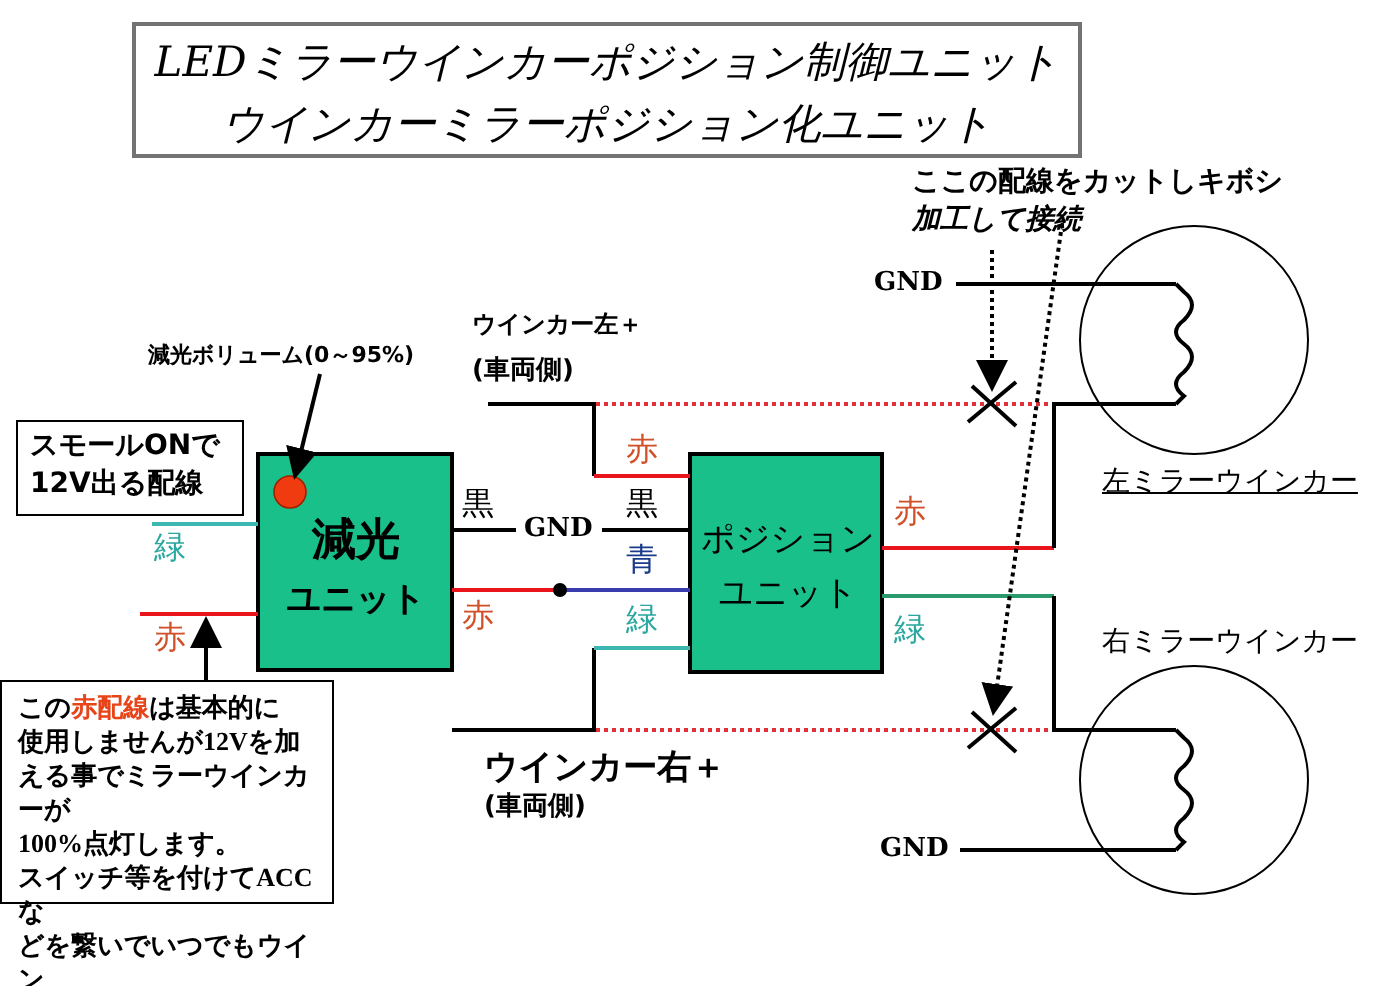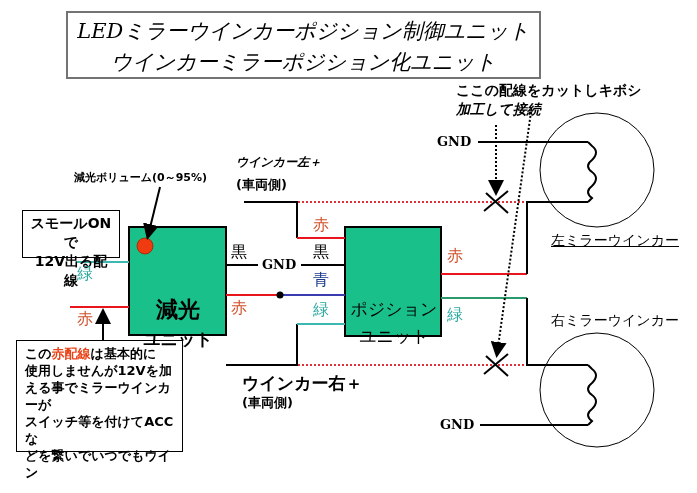--- a/index.html
+++ b/index.html
@@ -6,26 +6,26 @@
   body { width: 697px; height: 493px; position: relative; overflow: hidden;
          font-family: "DejaVu Sans", sans-serif; color: #000; }
   .abs { position: absolute; white-space: nowrap; }
   #title-box { position: absolute; left: 66px; top: 11px; width: 475px; height: 68px;
                border: 2px solid #737373; box-sizing: border-box; background: #fff; }
   .title-line { position: absolute; left: 0; width: 100%; text-align: center;
                 font-family: "DejaVu Serif", serif; font-style: italic; font-size: 21px; }
   #title-1 { top: 4px; }
   #title-2 { top: 35px; }
   .note-box { position: absolute; border: 1.5px solid #000; background: #fff; box-sizing: border-box; }
-  #small-note { left: 22px; top: 210px; width: 98px; height: 48px; padding: 3px 6px;
-                font-size: 14px; font-weight: bold; line-height: 19px; text-align: center; }
-  #red-note { left: 16px; top: 340px; width: 167px; height: 112px; padding: 4px 8px;
-              font-size: 13px; font-weight: bold; line-height: 17px; }
+  #small-note { left: 8px; top: 210px; width: 114px; height: 48px; padding: 3px 6px;
+                font-size: 14px; font-weight: bold; line-height: 19px; }
+  #red-note { left: 0; top: 340px; width: 167px; height: 112px; padding: 4px 8px;
+              font-size: 13px; font-weight: bold; line-height: 17px; font-family: Liberation Serif, serif; }
   .hl-red { color: #e8441a; }
-  .unit-label { position: absolute; text-align: center; width: 98px; margin-top: 40px; }
+  .unit-label { position: absolute; text-align: center; width: 98px; }
   .wire-label { font-size: 16px; }
   .serif-b { font-family: "DejaVu Serif", serif; font-weight: bold; }
   svg { position: absolute; left: 0; top: 0; }
 </style>
 </head>
 <body>
 
 <div id="title-box">
   <div class="title-line" id="title-1">LEDミラーウインカーポジション制御ユニット</div>
   <div class="title-line" id="title-2">ウインカーミラーポジション化ユニット</div>
@@ -95,20 +95,21 @@
 
 <div id="small-note" class="note-box">
   <div>スモールONで</div>
   <div>12V出る配線</div>
 </div>
 
 <div id="red-note" class="note-box">
   <div><span>この</span><span class="hl-red">赤配線</span><span>は基本的に</span></div>
   <div>使用しませんが12Vを加</div>
   <div>える事でミラーウインカーが</div>
+  <div>100%点灯します。</div>
   <div>スイッチ等を付けてACCな</div>
   <div>どを繋いでいつでもウイン</div>
 
 </div>
 
 <div class="unit-label" style="left:129px; top:255px; font-size:22px; font-weight:bold;">減光</div>
 <div class="unit-label" style="left:129px; top:288px; font-size:17px; font-weight:bold;">ユニット</div>
 <div class="unit-label" style="left:345px; top:258px; font-size:17px;">ポジション</div>
 <div class="unit-label" style="left:345px; top:285px; font-size:17px;">ユニット</div>
 
@@ -119,19 +120,19 @@
 <div class="abs serif-b" style="left:262px; top:257px; font-size:13px;">GND</div>
 <div class="abs wire-label" style="left:313px; top:215px; color:#d0502a;">赤</div>
 <div class="abs wire-label" style="left:313px; top:242px;">黒</div>
 <div class="abs wire-label" style="left:313px; top:270px; color:#1a3a8a;">青</div>
 <div class="abs wire-label" style="left:313px; top:300px; color:#2aa8a0;">緑</div>
 <div class="abs wire-label" style="left:447px; top:246px; color:#d0502a;">赤</div>
 <div class="abs wire-label" style="left:447px; top:305px; color:#2aa8a0;">緑</div>
 <div class="abs serif-b" style="left:437px; top:134px; font-size:13px;">GND</div>
 <div class="abs serif-b" style="left:440px; top:417px; font-size:13px;">GND</div>
 
-<div class="abs" style="left:236px; top:154px; font-size:12px; font-weight:bold;font-style:italic;">ウインカー左＋</div>
+<div class="abs" style="left:236px; top:154px; font-size:12px; font-weight:bold;">ウインカー左＋</div>
 <div class="abs" style="left:236px; top:176px; font-size:13px; font-weight:bold;">(車両側)</div>
 <div class="abs" style="left:242px; top:372px; font-size:17px; font-weight:bold;">ウインカー右＋</div>
 <div class="abs" style="left:242px; top:394px; font-size:13px; font-weight:bold;">(車両側)</div>
 
 <div class="abs" style="left:551px; top:232px; font-size:14px;text-decoration:underline;">左ミラーウインカー</div>
 <div class="abs" style="left:551px; top:312px; font-size:14px;">右ミラーウインカー</div>
 
 </body></html>

